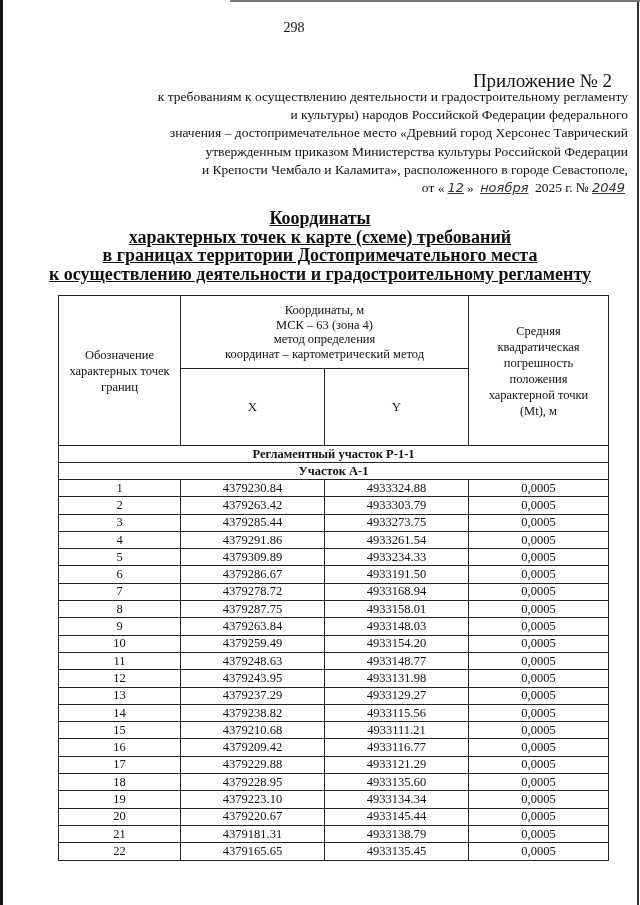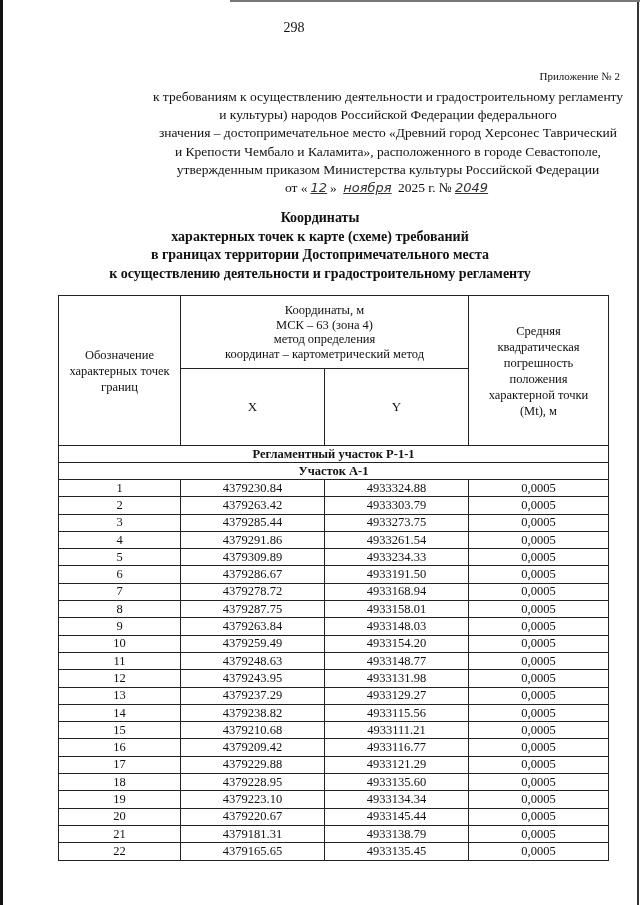--- a/index.html
+++ b/index.html
@@ -5,25 +5,25 @@
   html, body { margin: 0; padding: 0; }
   body {
     width: 640px; height: 905px; position: relative; overflow: hidden;
     background: #ffffff; color: #111;
     font-family: "Liberation Serif", "DejaVu Serif", serif;
   }
   .edge-left { position: absolute; left: 0; top: 0; width: 3px; height: 905px; background: #111; }
   .edge-right { position: absolute; left: 637px; top: 0; width: 2px; height: 905px; background: #333; }
   .edge-top { position: absolute; left: 230px; top: 0; width: 410px; height: 2px; background: #777; }
   .page-num { position: absolute; top: 20px; left: 0; width: 588px; text-align: center; font-size: 14px; }
-  .appendix { position: absolute; top: 70px; right: 20px; font-size: 11px; }
+  .appendix { position: absolute; top: 70px; right: 28px; font-size: 19px; }
   .preamble { position: absolute; top: 88px; right: 12px; width: 480px; text-align: right; font-size: 13.5px; line-height: 18.2px; }
-  .preamble .line { display: block; white-space: nowrap; text-align: center; }
+  .preamble .line { display: block; white-space: nowrap; }
   .hand { font-family: "DejaVu Sans", sans-serif; font-style: italic; font-size: 13px; color: #333; text-decoration: underline; padding: 0 3px; }
-  .title { position: absolute; top: 209px; left: 0; width: 640px; text-align: center; font-weight: bold; font-size: 14px; line-height: 18.5px; }
+  .title { position: absolute; top: 209px; left: 0; width: 640px; text-align: center; font-weight: bold; font-size: 18px; line-height: 18.5px; text-decoration: underline; }
   .title .line { display: block; }
   table.coords {
     position: absolute; top: 295px; left: 58px; width: 551px;
     border-collapse: collapse; font-size: 12.5px;
   }
   table.coords td, table.coords th {
     border: 1px solid #222; text-align: center; padding: 0; font-weight: normal;
   }
   th.h-name { width: 121px; line-height: 16px; }
   th.h-coords { height: 72px; line-height: 14.5px; }
@@ -40,22 +40,22 @@
 <div class="edge-top"></div>
 
 <div class="page-num">298</div>
 
 <div class="appendix">Приложение № 2</div>
 
 <div class="preamble">
   <span class="line">к требованиям к осуществлению деятельности и градостроительному регламенту</span>
   <span class="line">и культуры) народов Российской Федерации федерального</span>
   <span class="line">значения – достопримечательное место «Древний город Херсонес Таврический</span>
+  <span class="line">утвержденным приказом Министерства культуры Российской Федерации</span>
   <span class="line">и Крепости Чембало и Каламита», расположенного в городе Севастополе,</span>
-  <span class="line">утвержденным приказом Министерства культуры Российской Федерации</span>
   <span class="line">
     <span>от «</span><span class="hand">12</span><span>»</span>
     <span class="hand">ноября</span>
     <span>2025 г. №</span><span class="hand">2049</span>
   </span>
 </div>
 
 <div class="title">
   <span class="line">Координаты</span>
   <span class="line">характерных точек к карте (схеме) требований</span>

